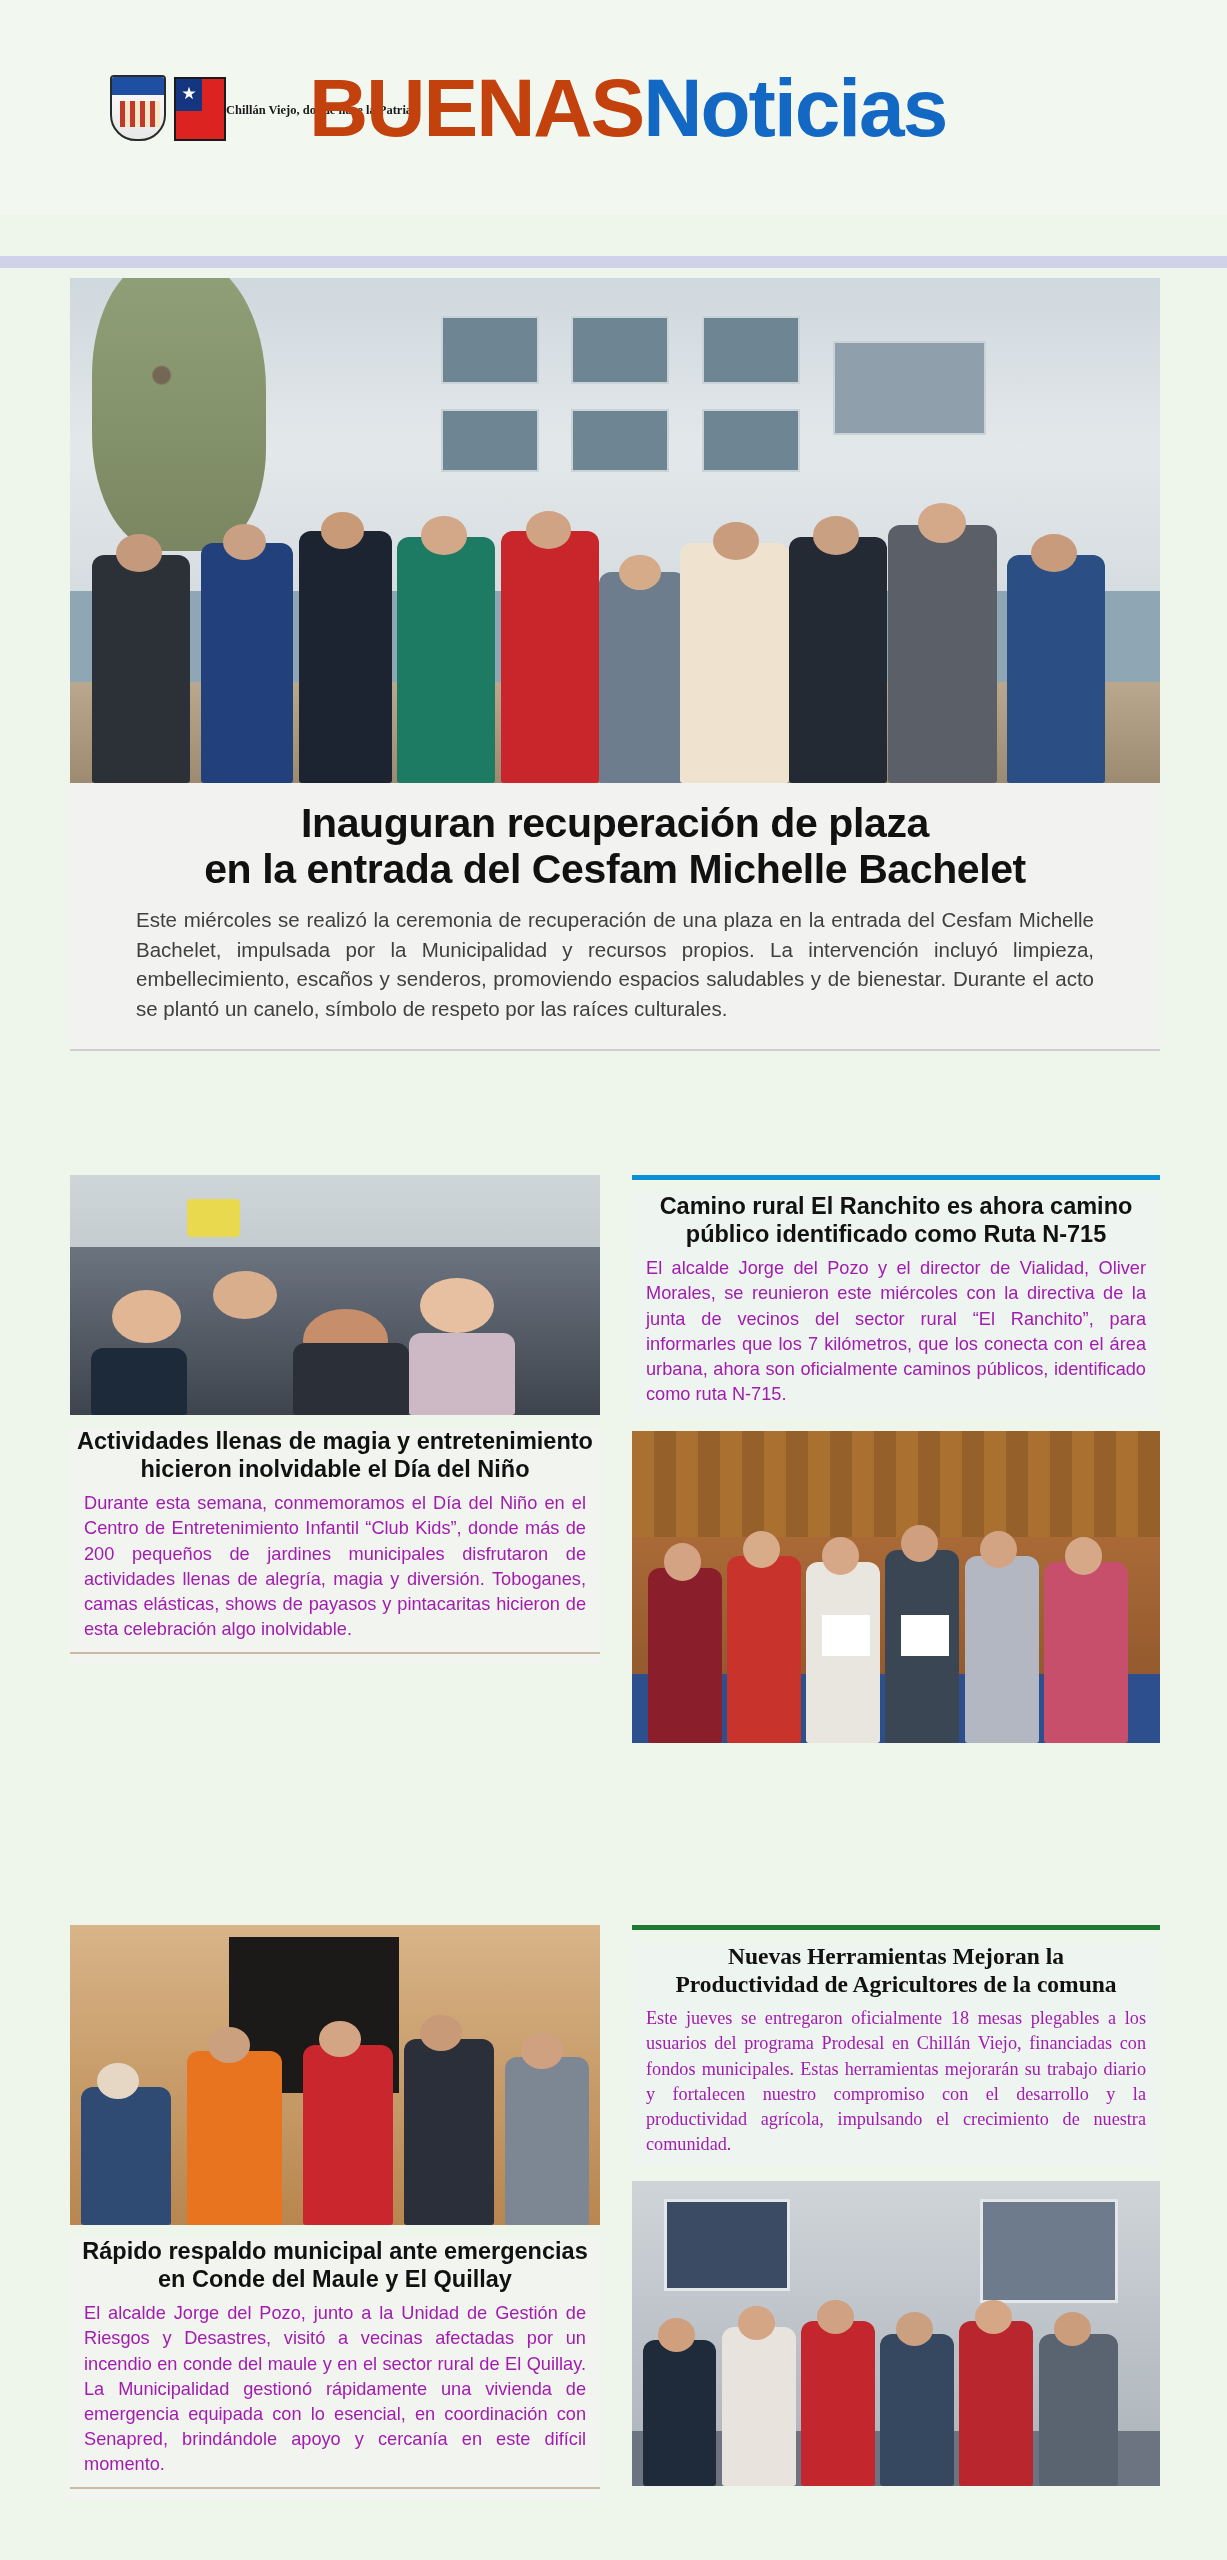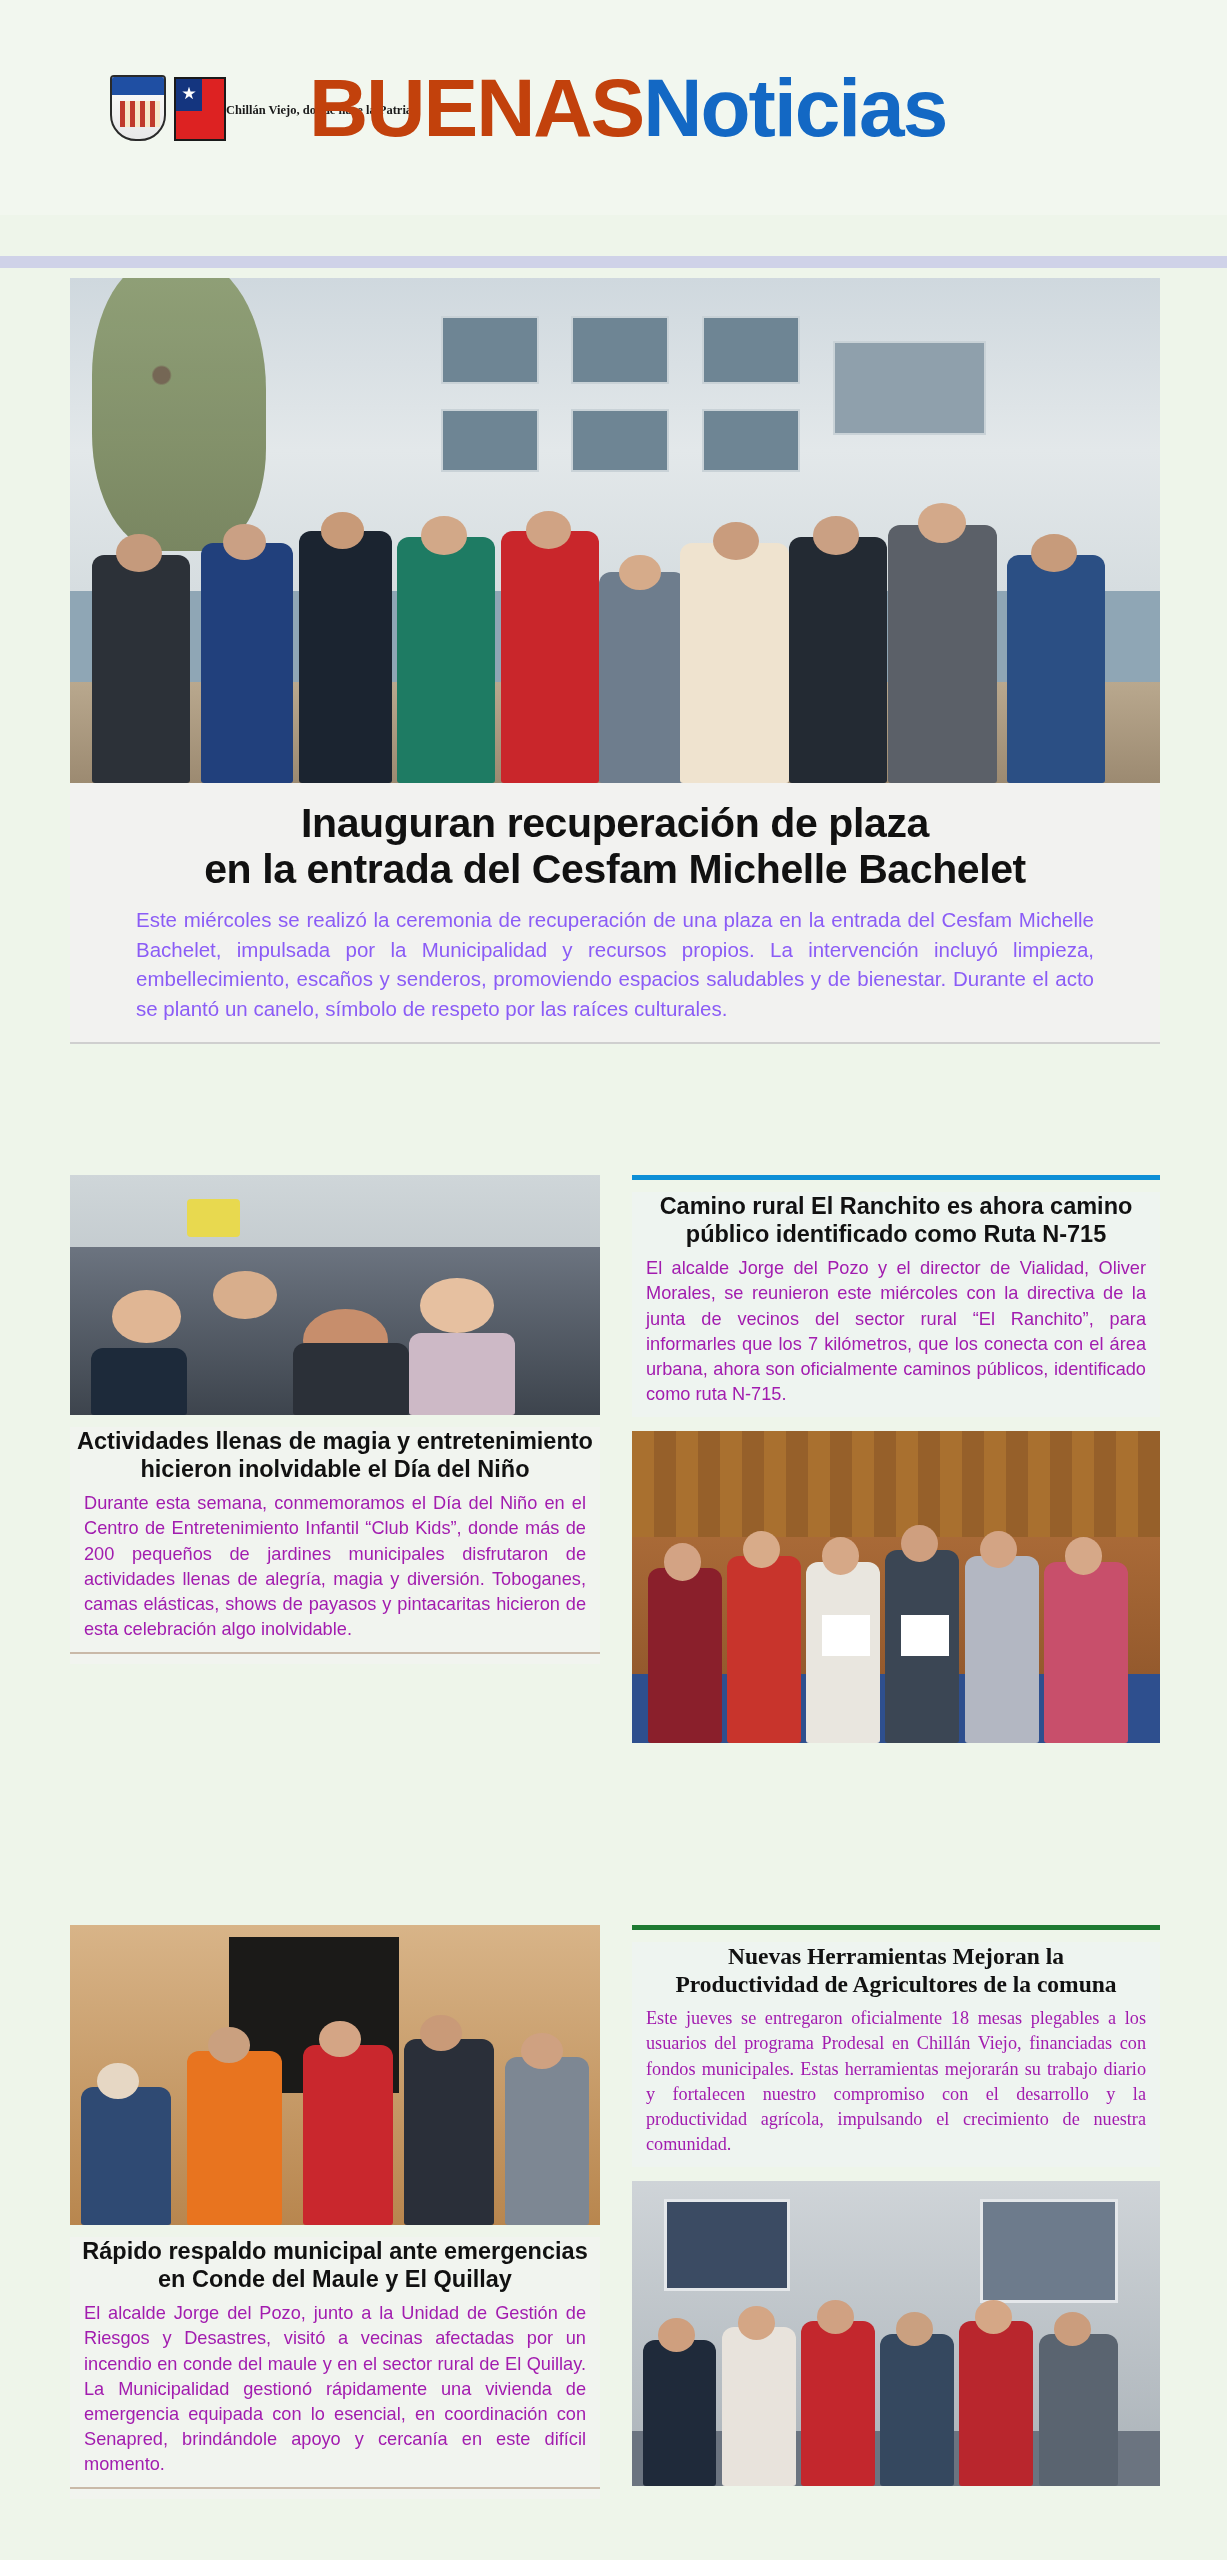--- a/index.html
+++ b/index.html
@@ -148,22 +148,22 @@
     line-height: 1.12;
     color: #111;
     padding: 18px 30px 6px;
     font-family: "Liberation Sans", sans-serif;
     letter-spacing: -0.4px;
   }
   .lead-body {
     font-size: 20.5px;
     line-height: 1.45;
     text-align: justify;
-    color: #8b5cf6;
-    padding: 6px 66px 18px;
+    color: #404040;
+    padding: 6px 66px 25px;
   }
 
   
   .col-left { position: absolute; left: 70px; width: 530px; }
   .col-right { position: absolute; left: 632px; width: 528px; }
 
   .card {
     background: #f1f4ef;
     padding-bottom: 10px;
   }

